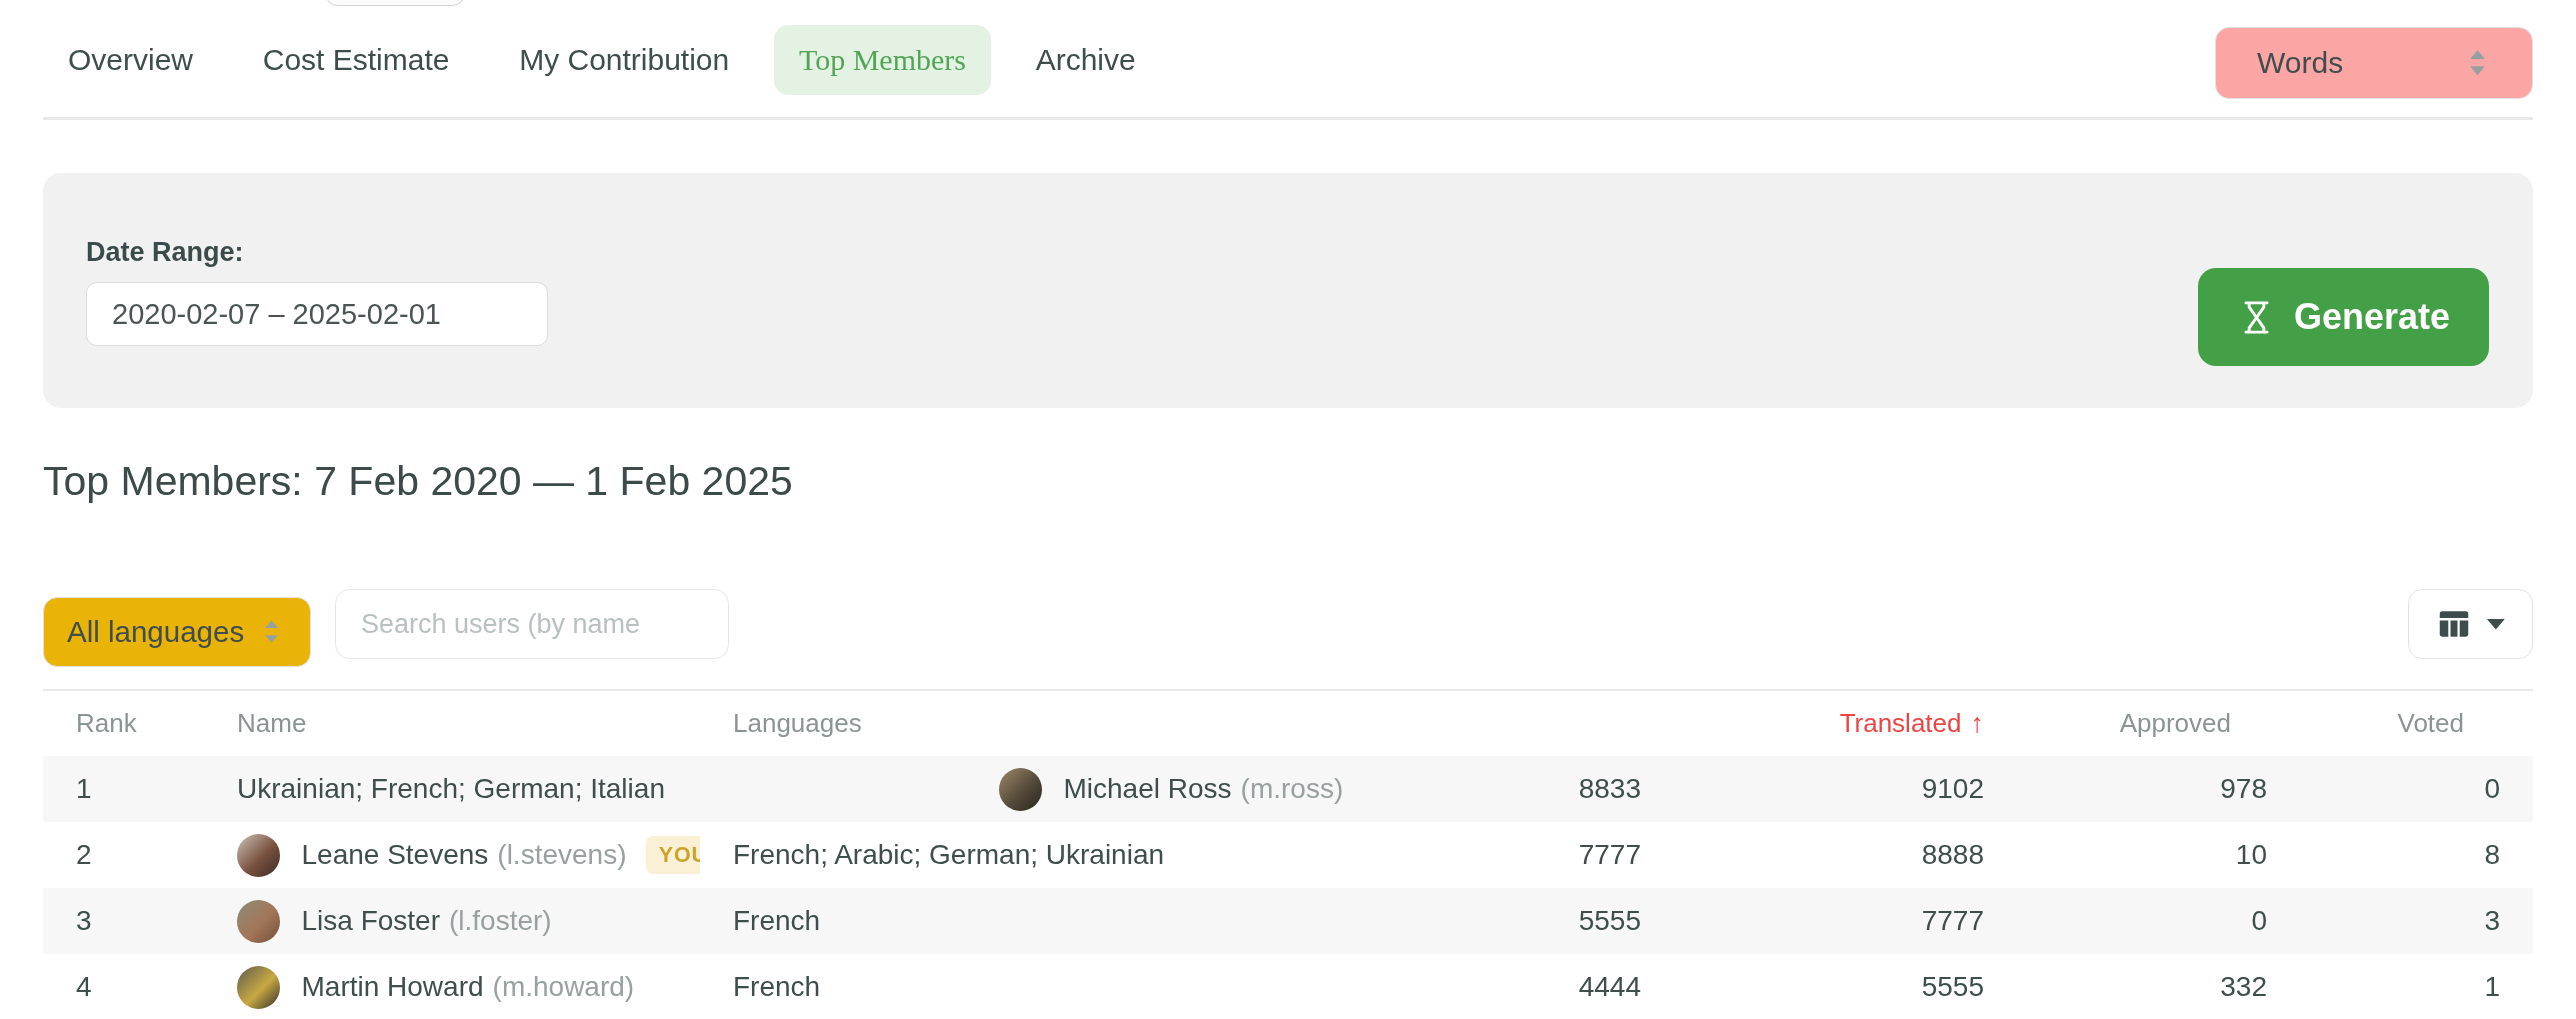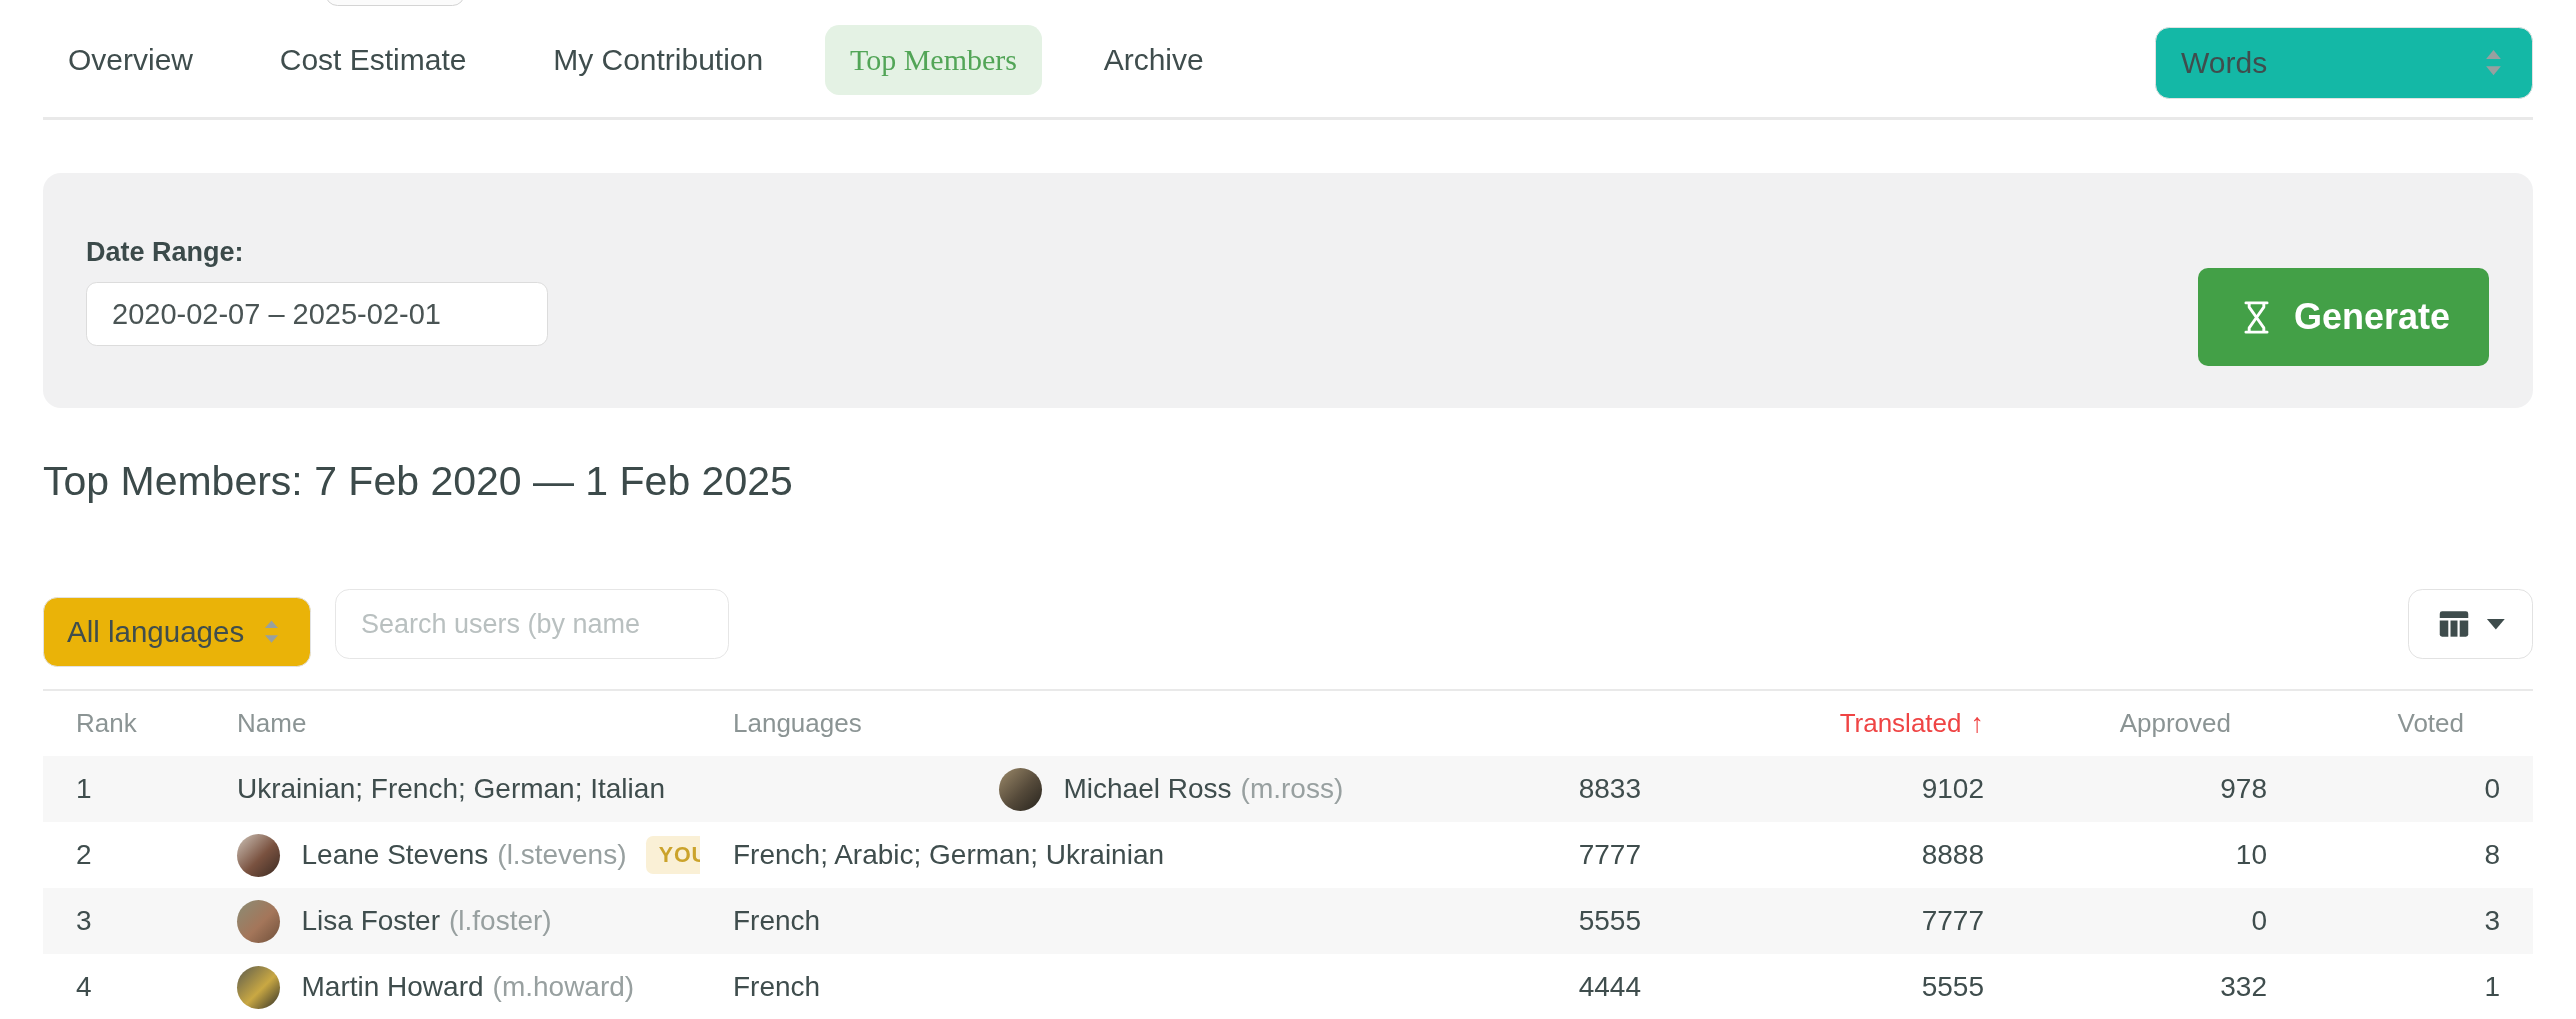--- a/index.html
+++ b/index.html
@@ -22,31 +22,31 @@
     --muted:#8b9494;
   }
   
   .top-sliver{
     position:absolute; left:325px; top:-21.5px; width:140px; height:27px;
     background:#fbfbfb; border:1.8px solid #d4d4d4; border-radius:12.5px;
   }
   
   .tabbar{
     position:absolute; top:0; left:43px; right:43px; height:119px;
-    display:flex; align-items:center;gap:17px;
+    display:flex; align-items:center;
   }
   .tab{
     font-size:30px; color:#3f4d4d; padding:18px 25px; margin-right:19.7px;
     border-radius:14.3px; white-space:nowrap; cursor:pointer;
   }
   .tab.active{ background:var(--tab-bg); color:var(--tab-text);font-family:Liberation Serif, serif; }
   .metric-select{
-    position:absolute; top:27px; right:0; width:378px; height:72px;
-    border:1.8px solid var(--border); border-radius:14.3px; background:#14b8a6;
-    display:flex; align-items:center; padding:0 25px; font-size:30px;
+    position:absolute; top:27px; right:0; width:318px; height:72px;
+    border:1.8px solid var(--border); border-radius:14.3px; background:#fca5a5;
+    display:flex; align-items:center; padding:0 41px; font-size:30px;
   }
   .metric-select .spacer{ flex:1; }
   .updown{ width:27px; height:36px; display:block; }
   .divider{
     position:absolute; top:117px; left:43px; right:43px; height:2.7px; background:#e9e9e9;
   }
   
   .panel{
     position:absolute; top:173px; left:43px; width:2490px; height:235px;
     background:#f1f1f2; border-radius:18px;
@@ -55,21 +55,21 @@
     position:absolute; top:64px; left:43px; font-size:27px; font-weight:700; color:#3b4a4a;
   }
   .panel .dr-input{
     position:absolute; top:109px; left:43px; width:462px; height:64px;
     border:1.8px solid #dcdcdc; border-radius:10.7px; background:#fff;
     font-size:29px; color:#4a5454; padding:0 25px;
     font-family:"Liberation Sans","DejaVu Sans",sans-serif;
   }
   .generate-btn{
     position:absolute; top:95px; right:44px; height:98px; padding:0 39px;
-    background:var(--accent); border:none; border-radius:10px; color:#fff;
+    background:var(--accent); border:none; border-radius:18px; color:#fff;
     font-size:36px; font-weight:700; display:flex; align-items:center; gap:18px;
     cursor:pointer; font-family:"Liberation Sans","DejaVu Sans",sans-serif;
   }
   
   .page-heading{
     position:absolute; top:458px; left:43px; font-size:41px; font-weight:400; color:#3c4a4a;
   }
   
   .filters{ position:absolute; top:589px; left:43px; right:43px; height:70px; }
   .lang-select{

